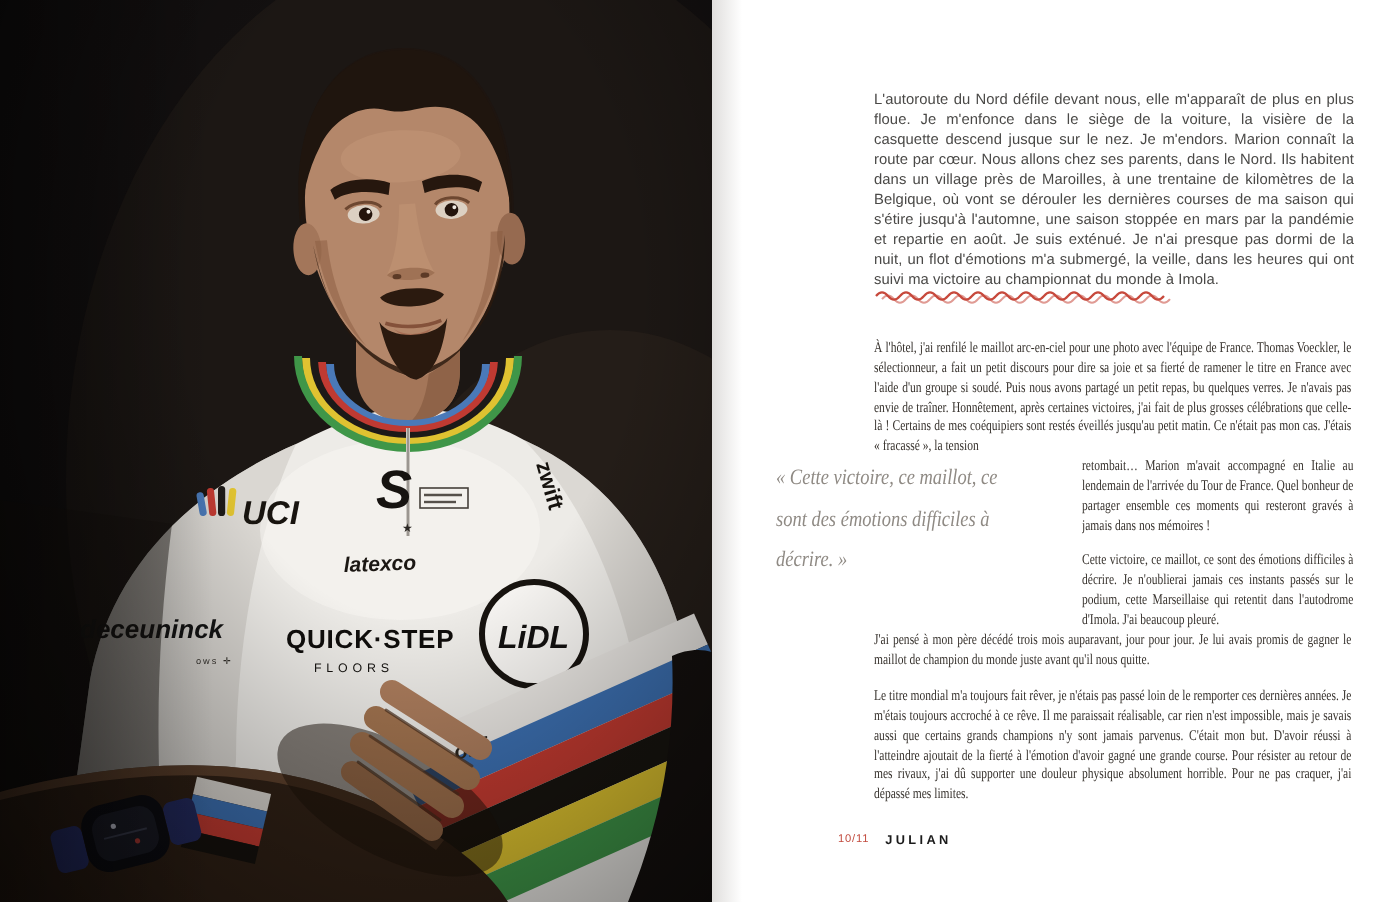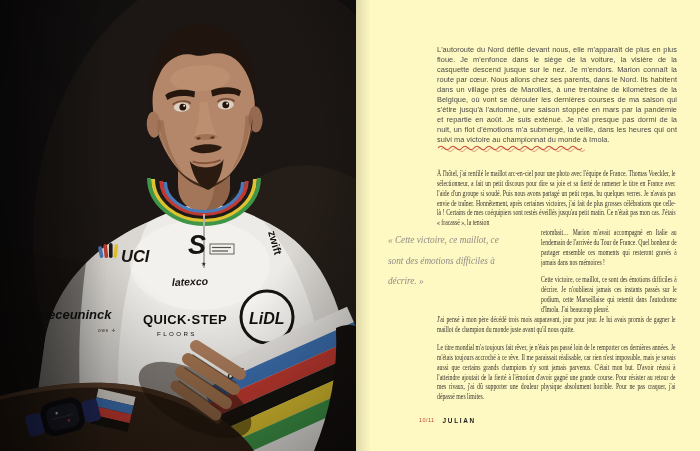--- a/index.html
+++ b/index.html
@@ -1,16 +1,16 @@
 <!DOCTYPE html>
 <html><head>
 <meta charset="utf-8">
 <style>
   html,body{margin:0;padding:0;background:#e8e6e2;}
-  .spread{position:relative;width:700px;height:451px;background:#fef9c3;overflow:hidden;font-family:"Liberation Serif",serif;text-decoration:underline;}
+  .spread{position:relative;width:700px;height:451px;background:#ffffff;overflow:hidden;font-family:"Liberation Serif",serif;text-decoration:underline;}
   
   .photo-page{position:absolute;left:0;top:0;width:356px;height:451px;background:#141110;overflow:hidden;}
   .photo-page::after{content:"";position:absolute;inset:0;pointer-events:none;
     background:
       linear-gradient(to right, rgba(0,0,0,0.40), rgba(0,0,0,0) 30%),
       radial-gradient(ellipse at 58% 32%, rgba(0,0,0,0) 38%, rgba(0,0,0,0.52) 97%);}
   .photo-page svg{display:block;}
   svg text{font-family:"Liberation Sans",sans-serif;}
   .gutter{position:absolute;left:356px;top:0;width:15px;height:451px;
     background:linear-gradient(to right, rgba(60,50,40,0.16), rgba(60,50,40,0));}

